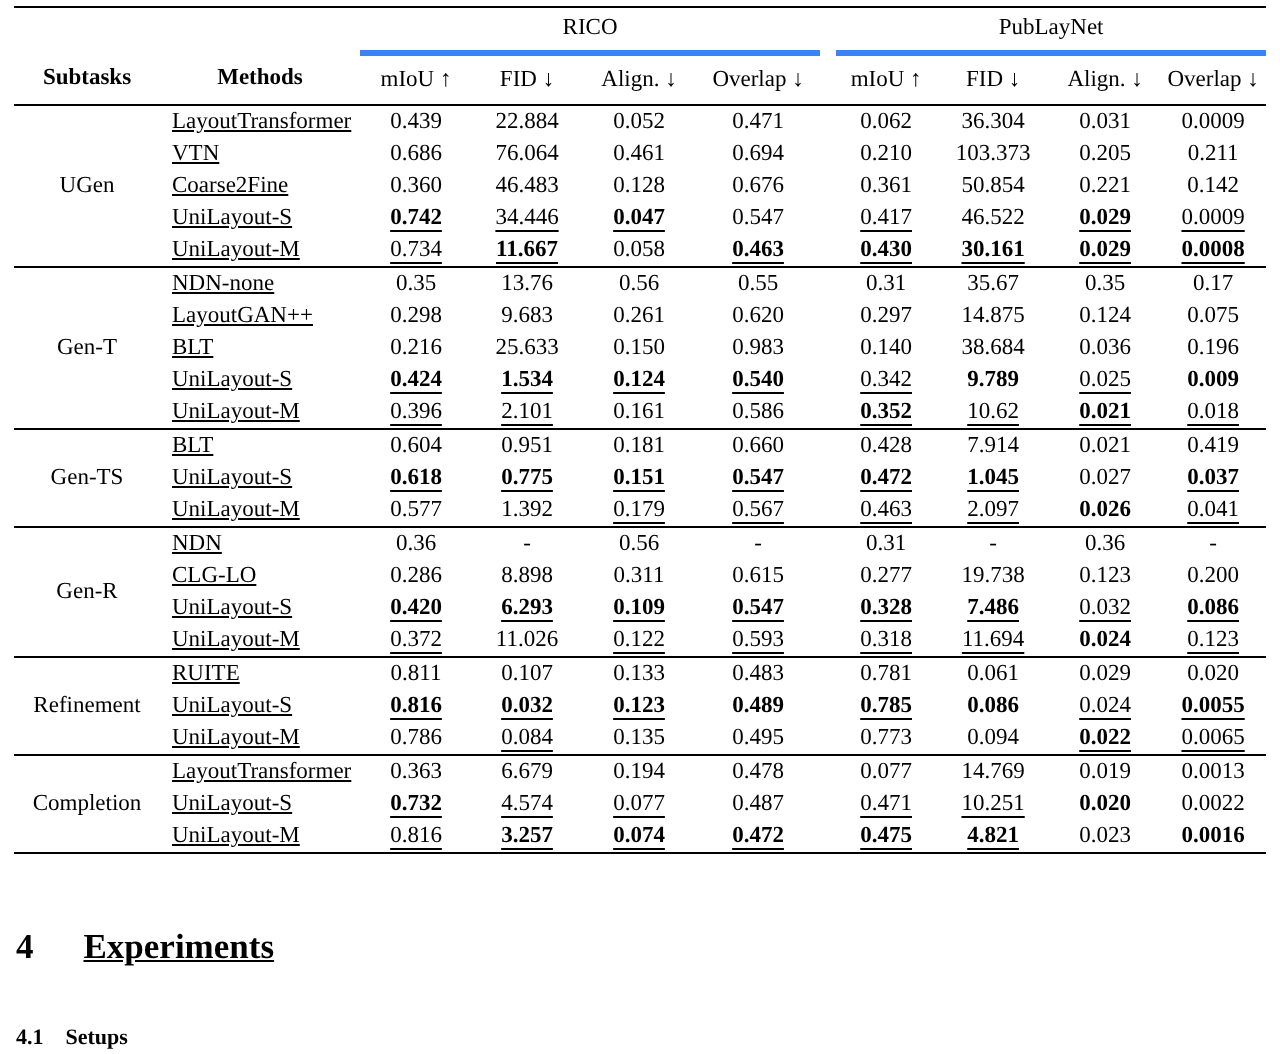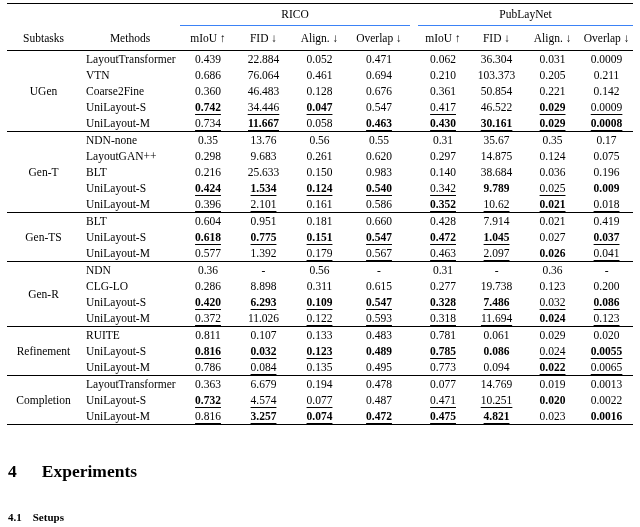--- a/index.html
+++ b/index.html
@@ -28,31 +28,32 @@
     margin: 0;
     text-align: center;
     font-weight: normal;
     white-space: nowrap;
     overflow: visible;
     height: 16px;
     line-height: 16px;
   }
   thead tr.group-row th { height: 21px; line-height: 21px; }
   thead tr.col-row th  { height: 24px; line-height: 24px; border-bottom: 1.1px solid #000; }
-  thead tr.group-row th.cmid { border-bottom: 1px solid #3b82f6; }
-  thead th.headbold { font-weight: normal; }
-  td.method { text-align: left; padding-left: 6px; }
+  thead tr.group-row th.cmid { border-bottom: 3px solid #3b82f6; }
+  thead th.headbold { font-weight: bold; }
+  td.method { text-align: left; padding-left: 6px; text-decoration: underline; }
   td.subtask { vertical-align: middle; }
   tr.section-start td { border-top: 0.8px solid #000; }
   .b { font-weight: bold; }
   .u { text-decoration: underline; text-decoration-thickness: 1px; text-underline-offset: 2.5px; }
   .heading-1 {
     margin: 36px 0 0 8px;
     font-size: 17.5px;
     font-weight: bold;
+    text-decoration: underline;
   }
   .heading-1 .sec-num { display: inline-block; margin-right: 25px; }
   .heading-2 {
     margin: 29px 0 0 8px;
     font-size: 11px;
     font-weight: bold;
   }
   .heading-2 .sec-num { display: inline-block; margin-right: 11px; }
 </style>
 </head>

